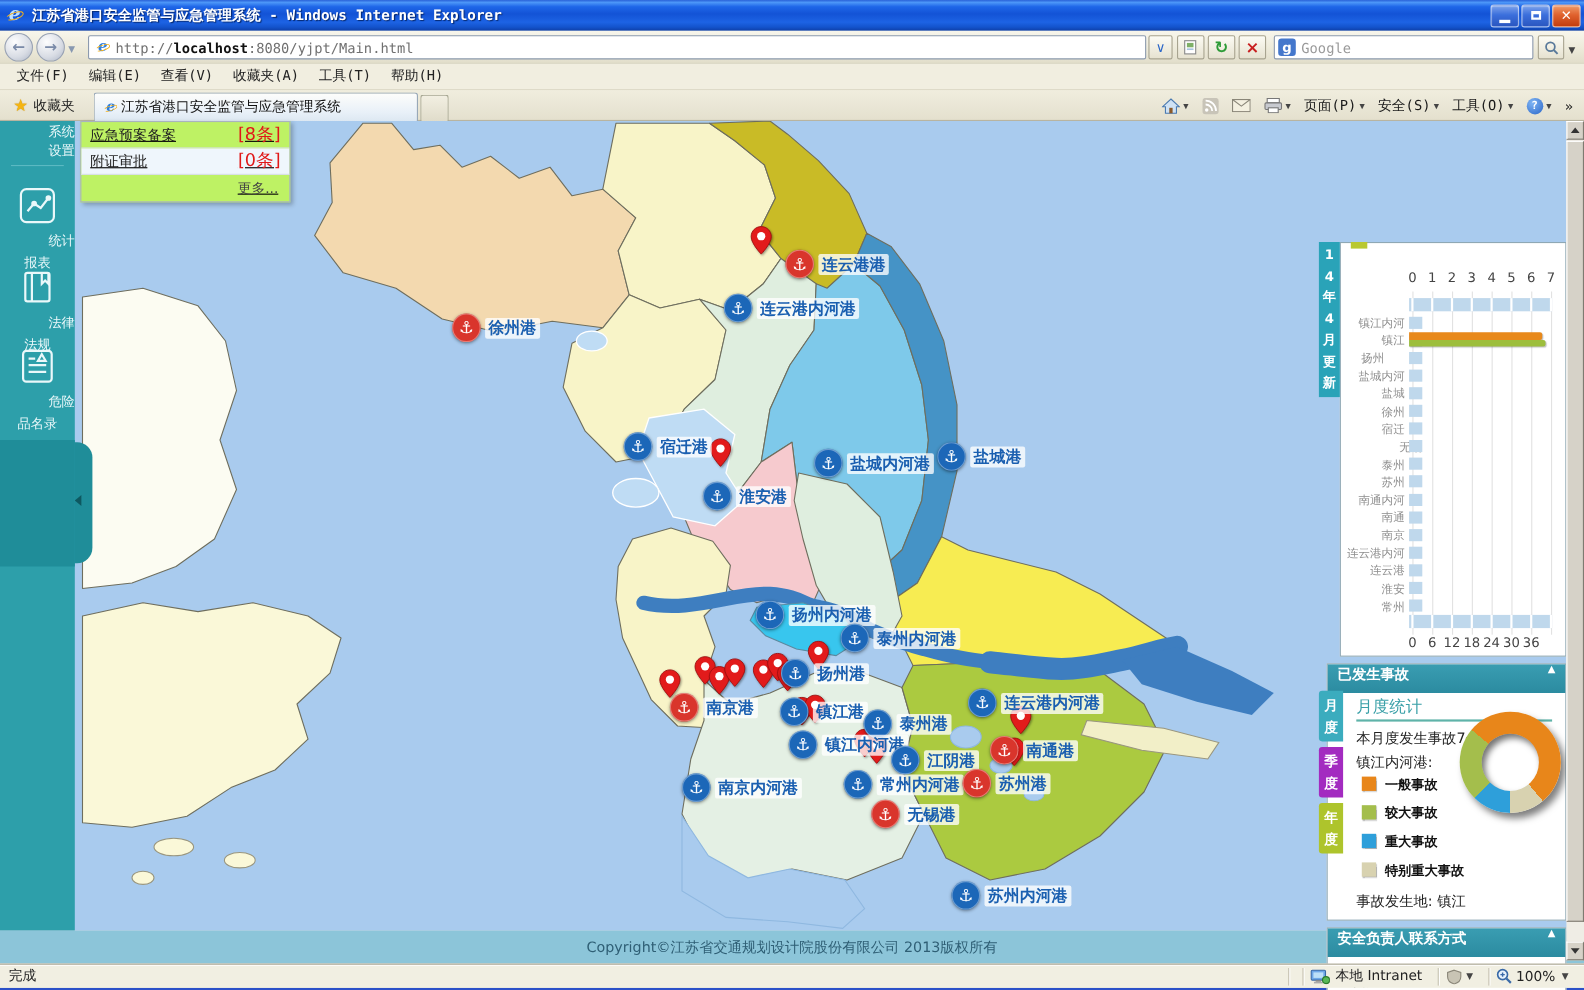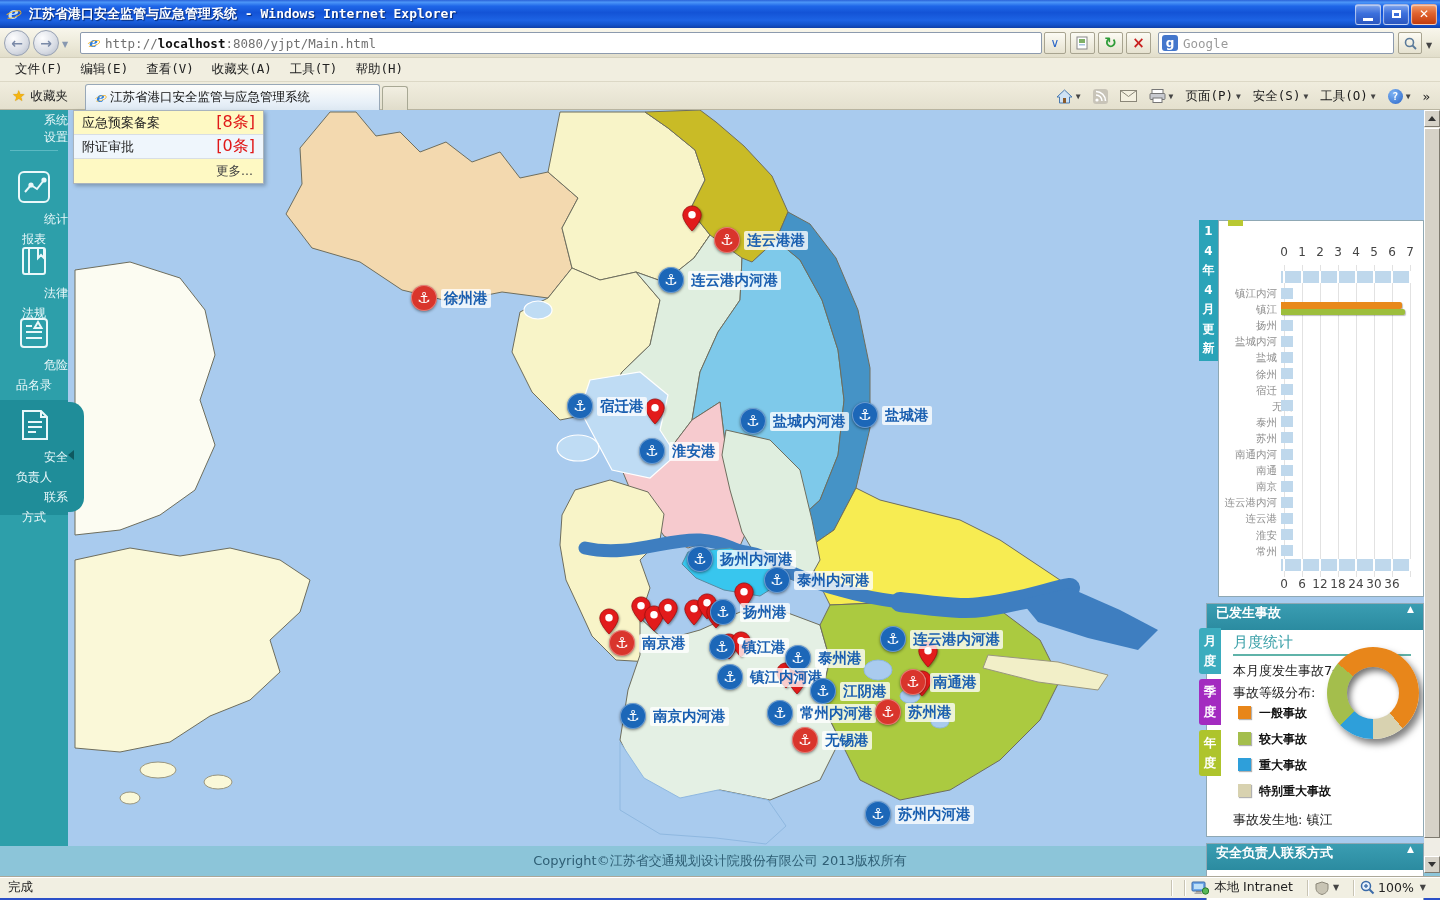--- a/index.html
+++ b/index.html
@@ -75,22 +75,22 @@
   .side-item { position:absolute; left:0; width:68px; text-align:center; color:#EAF8FA; }
   .side-item svg { display:block; margin:0 auto 4px auto; }
   .side-sel { position:absolute; left:0; top:290px; width:68px; height:115px; background:#1F8D99; }
   .side-bulge { position:absolute; left:60px; top:292px; width:24px; height:110px; background:#1F8D99;
     border-radius:0 14px 14px 0; z-index:3; }
   .bulge-arrow { position:absolute; left:8px; top:48px; width:0; height:0;
     border-top:5px solid transparent; border-bottom:5px solid transparent; border-right:6px solid #0E5860; }
   .side-div { position:absolute; left:10px; width:48px; height:1px; background:#5BB9C2; }
 
   
-  #popup { position:absolute; left:73px; top:0; width:191px; background:#fef9c3; border:1px solid #A9B4BE;
-    box-shadow:2px 2px 4px rgba(0,0,0,.25); z-index:6; }
+  #popup { position:absolute; left:73px; top:0; width:191px; background:#bef264; border:1px solid #A9B4BE;
+    box-shadow:2px 2px 4px rgba(0,0,0,.25); z-index:6;text-decoration:underline; }
   .popup-row { height:24px; display:flex; align-items:center; justify-content:space-between;
     padding:0 8px; font-size:13px; color:#222; border-bottom:1px solid #D8DEE4; }
   .popup-count { color:#E01818; font-size:16px; }
   .popup-more { height:24px; display:flex; align-items:center; justify-content:flex-end; padding:0 10px;
     font-size:12.5px; color:#444; }
 
   
   #mapsvg { position:absolute; left:68px; top:0; z-index:1; }
   #pinlayer,#markerlayer { position:absolute; left:0; top:0; width:1440px; height:736px; z-index:2; pointer-events:none; }
   #markerlayer { z-index:3; }
@@ -507,31 +507,20 @@
         <svg width="34" height="34" viewBox="0 0 34 34" fill="none" stroke="#EAF8FA" stroke-width="2">
             <rect x="4" y="3" width="26" height="28" rx="3"></rect>
             <line x1="9" y1="10" x2="15" y2="10"></line>
             <line x1="9" y1="16" x2="25" y2="16"></line>
             <line x1="9" y1="22" x2="25" y2="22"></line>
             <path d="M21 6 L24.5 12 L17.5 12 Z"></path>
           </svg>
         <span class="side-label">危险品名录</span>
       </div>
       <div class="side-sel"></div>
-      <div class="side-item" style="top:298px;z-index:2">
-        <svg width="34" height="34" viewBox="0 0 34 34" fill="none" stroke="#EAF8FA" stroke-width="2">
-            <path d="M6 3 H24 L30 9 V31 H6 Z"></path>
-            <path d="M24 3 V9 H30"></path>
-            <line x1="11" y1="14" x2="25" y2="14"></line>
-            <line x1="11" y1="19" x2="25" y2="19"></line>
-            <line x1="11" y1="24" x2="19" y2="24"></line>
-          </svg>
-        <span class="side-label">安全负责人</span>
-        <span class="side-label">联系方式</span>
-      </div>
     </div>
     <div class="side-bulge">
         <span class="bulge-arrow"></span>
       </div>
 
     <div id="popup">
         <div class="popup-row">
           <span>应急预案备案</span>
           <span class="popup-count">[8条]</span>
         </div>
@@ -593,21 +582,21 @@
         <div class="stripgap" style="left: 136px; top: 338px;"></div>
         <div class="stripgap" style="left: 154px; top: 338px;"></div>
         <div class="stripgap" style="left: 172px; top: 338px;"></div>
         <div class="stripgap" style="left: 190px; top: 338px;"></div>
         <div class="catlabel" style="left: 0px; top: 66px;">镇江内河</div>
         <div class="stub" style="left: 62px; top: 66.5px; width: 12px; height: 11px; background: rgb(191, 216, 236);"></div>
         <div class="catlabel" style="left: 0px; top: 82.1px;">镇江</div>
         <div class="stub" style="left: 62px; top: 82.6px; width: 12px; height: 11px; background: rgb(191, 216, 236);"></div>
         <div class="hbar" style="left: 62px; top: 81.1px; width: 121.333px; height: 7px; background: rgb(232, 137, 27);"></div>
         <div class="hbar" style="left: 62px; top: 88.1px; width: 124.091px; height: 6px; background: rgb(157, 190, 60);"></div>
-        <div class="catlabel" style="left: 0px; top: 98.2px;">扬州</div>
+        <div class="catlabel" style="left: 0px; top: 98.2px; text-align: center;">扬州</div>
         <div class="stub" style="left: 62px; top: 98.7px; width: 12px; height: 11px; background: rgb(191, 216, 236);"></div>
         <div class="catlabel" style="left: 0px; top: 114.3px;">盐城内河</div>
         <div class="stub" style="left: 62px; top: 114.8px; width: 12px; height: 11px; background: rgb(191, 216, 236);"></div>
         <div class="catlabel" style="left: 0px; top: 130.4px;">盐城</div>
         <div class="stub" style="left: 62px; top: 130.9px; width: 12px; height: 11px; background: rgb(191, 216, 236);"></div>
         <div class="catlabel" style="left: 0px; top: 146.5px;">徐州</div>
         <div class="stub" style="left: 62px; top: 147px; width: 12px; height: 11px; background: rgb(191, 216, 236);"></div>
         <div class="catlabel" style="left: 0px; top: 162.6px;">宿迁</div>
         <div class="stub" style="left: 62px; top: 163.1px; width: 12px; height: 11px; background: rgb(191, 216, 236);"></div>
         <div class="catlabel" style="left: 16px; top: 178.7px;">无锡</div>
@@ -633,21 +622,21 @@
       </div>
 
     <div id="incpanel" class="rtpanel abs">
       <div class="rt-header">
         <span>已发生事故</span>
         <span class="up">▲</span>
       </div>
       <div class="inc-title">月度统计</div>
       <div class="inc-hr"></div>
       <div class="inc-line" style="top:58px">本月度发生事故7个</div>
-      <div class="inc-line" style="top:80px">事故等级分布:</div>
+      <div class="inc-line" style="top:80px">镇江内河港:</div>
       <div id="legendbox"></div>
       <div id="donut" style="background: conic-gradient(from 310deg, rgb(232, 134, 26) 0deg, rgb(232, 134, 26) 190deg, rgb(216, 210, 176) 190deg, rgb(216, 210, 176) 230deg, rgb(46, 159, 218) 230deg, rgb(46, 159, 218) 275deg, rgb(164, 190, 76) 275deg, rgb(164, 190, 76) 360deg);">
           <div class="hole"></div>
         </div>
       <div class="inc-line" style="top:207px">事故发生地: 镇江</div>
     <div class="lgsq" style="top: 102px; background: rgb(232, 134, 26);"></div>
         <div class="lglabel" style="top: 101px;">一般事故</div>
         <div class="lgsq" style="top: 128px; background: rgb(164, 190, 76);"></div>
         <div class="lglabel" style="top: 127px;">较大事故</div>
         <div class="lgsq" style="top: 154px; background: rgb(46, 159, 218);"></div>

